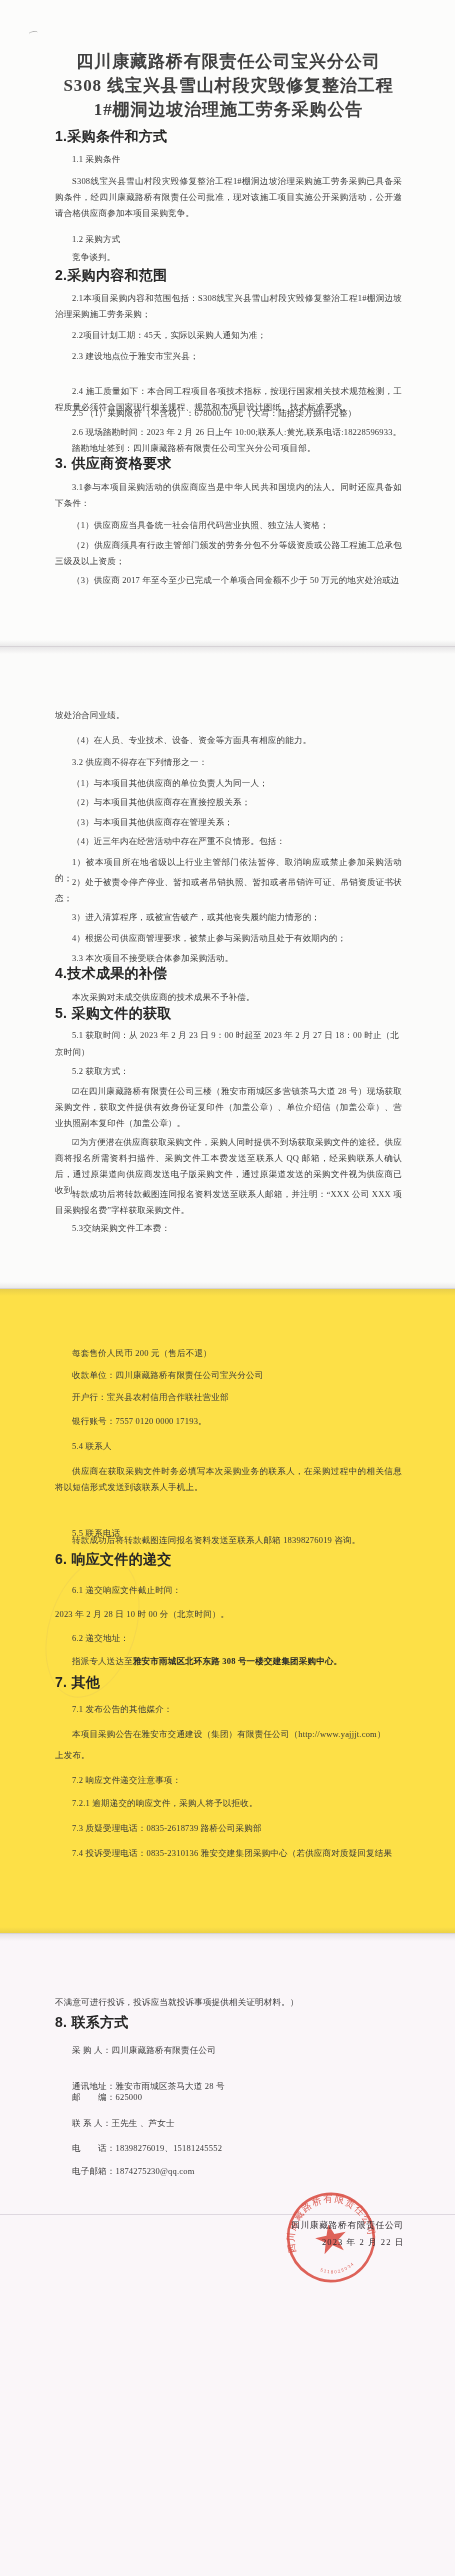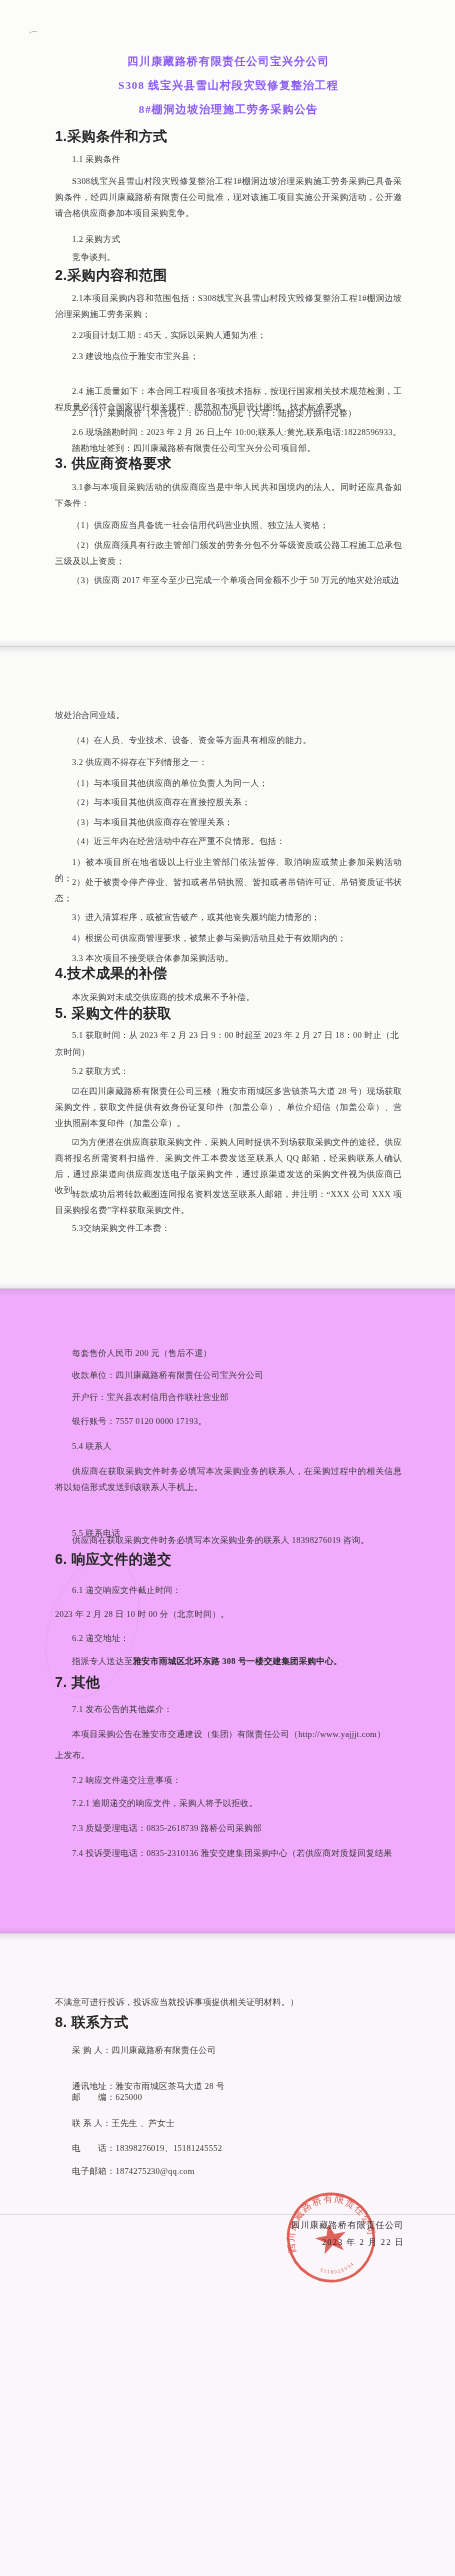--- a/index.html
+++ b/index.html
@@ -13,21 +13,21 @@
   }
   .doc{width:456px;}
   .page{
     position:relative;
     width:456px;
     box-sizing:border-box;
     overflow:hidden;
   }
   .p1{height:646px;background:#fcfcfb;}
   .p2{height:642px;background:#fbfbfa;}
-  .p3{height:645px;background:#f0abfc;}
+  .p3{height:645px;background:#fde047;}
   .p4{height:643px;background:#faf6f9;}
   .page+.page{border-top:0.6px solid #d6d2d6;}
   .page+.page .seam-shadow-top{
     position:absolute;top:0;left:0;right:0;height:6.8px;
     background:linear-gradient(rgba(90,80,95,.12),rgba(90,80,95,0));
     pointer-events:none;
   }
   .page .seam-shadow-bottom{
     position:absolute;bottom:0;left:0;right:0;height:5.7px;
     background:linear-gradient(rgba(60,55,65,0),rgba(60,55,65,.09));
@@ -35,22 +35,22 @@
   }
   .blk{
     position:absolute;left:55px;right:54px;
     font-size:8.5px;line-height:16px;
     text-align:justify;
     letter-spacing:0.2px;
   }
   .blk.ind{text-indent:2em;}
   .blk.title{
     text-align:center;text-indent:0;
-    font-weight:bold;font-size:11px;line-height:15px;
-    color:#8b5cf6;letter-spacing:0.9px;
+    font-weight:bold;font-size:17px;line-height:15px;
+    color:#404040;letter-spacing:0.9px;
   }
   .blk.h1{
     font-family:Liberation Sans, sans-serif;
     font-weight:700;font-size:14px;line-height:15px;
     color:#272727;text-indent:0;letter-spacing:0.3px;
   }
   .u{text-underline-offset:2.3px;}
   .b{font-weight:bold;color:#2b2b2b;}
   .cb{font-family:"DejaVu Sans","Liberation Sans",sans-serif;}
   .speck{
@@ -89,21 +89,21 @@
 </head>
 <body>
 
 <div class="doc">
 
   <section class="page p1">
     <div class="speck"></div>
     <div class="blocks">
         <div class="blk title" style="top: 54px;"><span>四川康藏路桥有限责任公司宝兴分公司</span></div>
         <div class="blk title" style="top: 78px;"><span>S308 线宝兴县雪山村段灾毁修复整治工程</span></div>
-        <div class="blk title" style="top: 102px;"><span>8#棚洞边坡治理施工劳务采购公告</span></div>
+        <div class="blk title" style="top: 102px;"><span>1#棚洞边坡治理施工劳务采购公告</span></div>
         <div class="blk h1" style="top: 129px;"><span>1.采购条件和方式</span></div>
         <div class="blk p ind" style="top: 151px;"><span>1.1 采购条件</span></div>
         <div class="blk p ind" style="top: 173px;"><span>S308线宝兴县雪山村段灾毁修复整治工程1#棚洞边坡治理采购施工劳务采购已具备采购条件，经四川康藏路桥有限责任公司批准，现对该施工项目实施公开采购活动，公开邀请合格供应商参加本项目采购竞争。</span></div>
         <div class="blk p ind" style="top: 231px;"><span>1.2 采购方式</span></div>
         <div class="blk p ind" style="top: 249px;"><span>竞争谈判。</span></div>
         <div class="blk h1" style="top: 268px;"><span>2.采购内容和范围</span></div>
         <div class="blk p ind" style="top: 290px;"><span>2.1本项目采购内容和范围包括：S308线宝兴县雪山村段灾毁修复整治工程1#棚洞边坡治理采购施工劳务采购；</span></div>
         <div class="blk p ind" style="top: 327px;"><span>2.2项目计划工期：45天，实际以采购人通知为准；</span></div>
         <div class="blk p ind" style="top: 348px;"><span>2.3 建设地点位于雅安市宝兴县；</span></div>
         <div class="blk p ind" style="top: 351px; margin-top: 32px;"><span>2.4 施工质量如下：本合同工程项目各项技术指标，按现行国家相关技术规范检测，工程质量必须符合国家现行相关规程、规范和本项目设计图纸、技术标准要求。</span></div>
@@ -152,21 +152,21 @@
     <div class="seam-shadow-top"></div>
     <div class="ghost-stamp"></div>
     <div class="blocks">
         <div class="blk p ind" style="top: 56px;"><span>每套售价人民币 </span><span class="u">200</span><span> 元（售后不退）</span></div>
         <div class="blk p ind" style="top: 78px;"><span>收款单位：四川康藏路桥有限责任公司宝兴分公司</span></div>
         <div class="blk p ind" style="top: 100px;"><span>开户行：宝兴县农村信用合作联社营业部</span></div>
         <div class="blk p ind" style="top: 124px;"><span>银行账号：7557 0120 0000 17193。</span></div>
         <div class="blk p ind" style="top: 149px;"><span>5.4 联系人</span></div>
         <div class="blk p ind" style="top: 174px;"><span>供应商在获取采购文件时务必填写本次采购业务的联系人，在采购过程中的相关信息将以短信形式发送到该联系人手机上。</span></div>
         <div class="blk p ind" style="top: 236px;"><span>5.5 联系电话</span></div>
-        <div class="blk p ind" style="top: 243px;"><span>供应商在获取采购文件时务必填写本次采购业务的联系人 </span><span class="u">18398276019</span><span> 咨询。</span></div>
+        <div class="blk p ind" style="top: 243px;"><span>转款成功后将转款截图连同报名资料发送至联系人邮箱 </span><span class="u">18398276019</span><span> 咨询。</span></div>
         <div class="blk h1" style="top: 263px;"><span>6. 响应文件的递交</span></div>
         <div class="blk p ind" style="top: 293px;"><span>6.1 递交响应文件截止时间：</span></div>
         <div class="blk p" style="top: 317px;"><span class="u">2023</span><span> 年 </span><span class="u">2</span><span> 月 </span><span class="u">28</span><span> 日 10 时 00 分（北京时间）。</span></div>
         <div class="blk p ind" style="top: 341px;"><span>6.2 递交地址：</span></div>
         <div class="blk p ind" style="top: 364px;"><span>指派专人送达至</span><span class="u b">雅安市雨城区北环东路 308 号一楼交建集团采购中心。</span></div>
         <div class="blk h1" style="top: 386px;"><span>7. 其他</span></div>
         <div class="blk p ind" style="top: 412px;"><span>7.1 发布公告的其他媒介：</span></div>
         <div class="blk p ind" style="top: 437px;"><span>本项目采购公告在雅安市交通建设（集团）有限责任公司（http://www.yajjjt.com）</span></div>
         <div class="blk p" style="top: 458px;"><span>上发布。</span></div>
         <div class="blk p ind" style="top: 483px;"><span>7.2 响应文件递交注意事项：</span></div>

